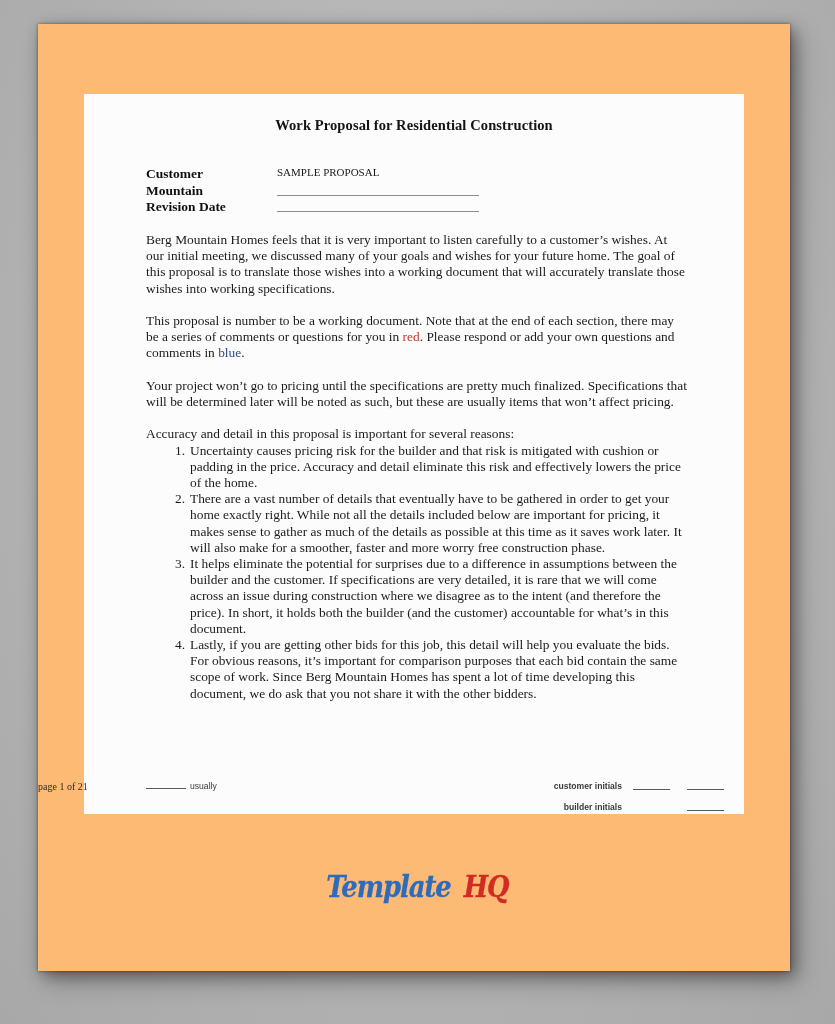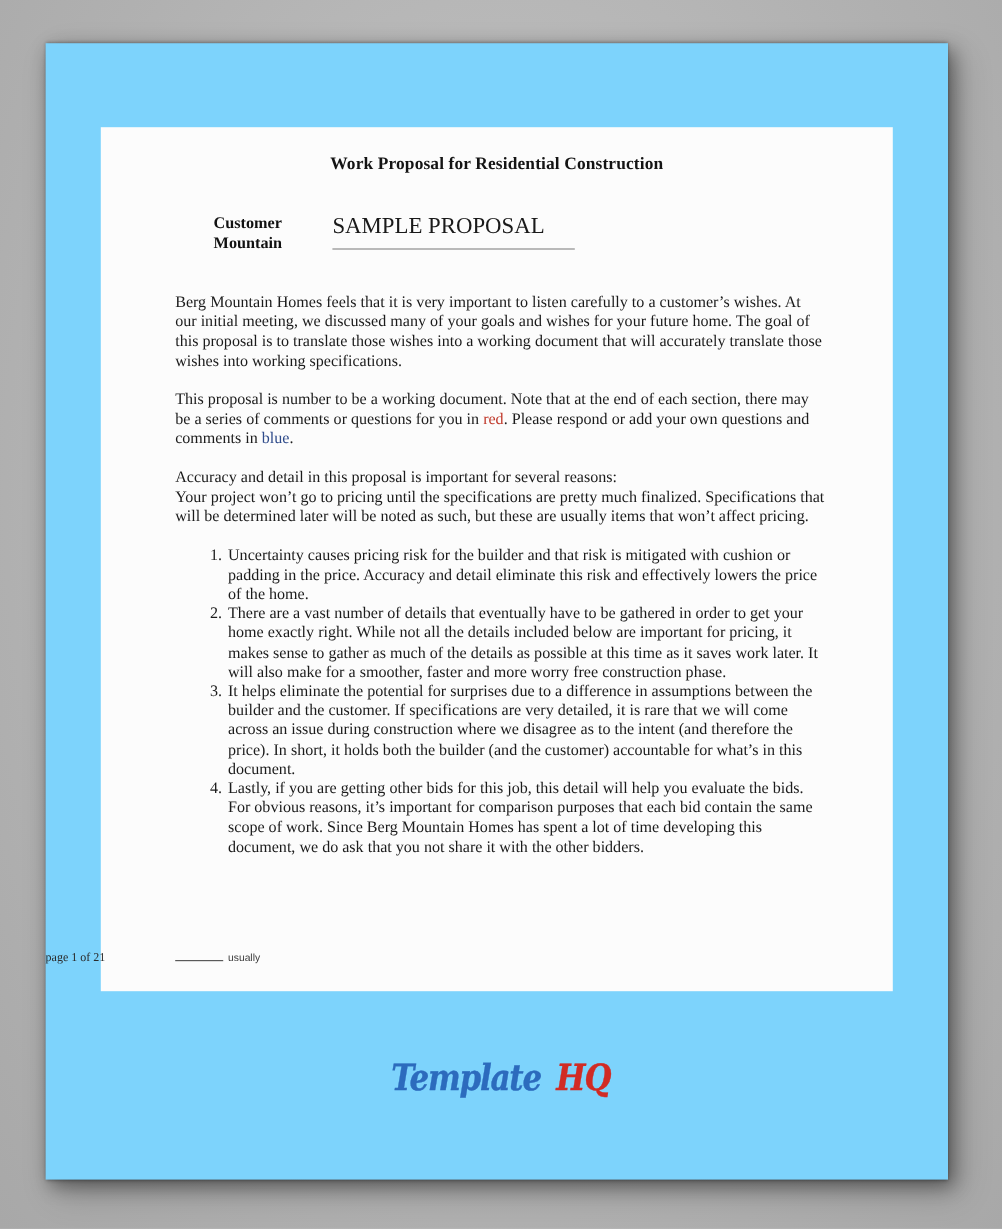--- a/index.html
+++ b/index.html
@@ -16,24 +16,24 @@
       radial-gradient(ellipse at 50% 40%, #c6c6c6 0%, #b0b0b0 70%, #a8a8a8 100%);
     font-family: "Liberation Serif", "DejaVu Serif", serif;
     overflow: hidden;
     position: relative;
   }
 
   
   #page-sheet {
     position: absolute;
     left: 38px;
-    top: 36px;
+    top: 24px;
     width: 752px;
     height: 947px;
-    background: #7dd3fc;
+    background: #fdba74;
     box-shadow:
       0 0 3px rgba(0,0,0,0.45),
       4px 5px 14px rgba(0,0,0,0.38),
       9px 11px 26px rgba(0,0,0,0.22);
   }
 
   
   #scan-band {
     position: absolute;
     left: 46px;
@@ -76,27 +76,26 @@
     height: 16.5px;
   }
   .field-label {
     position: absolute;
     left: 0;
     top: 0;
     font-size: 13.5px;
     font-weight: bold;
     color: #111;
     white-space: nowrap;
-    margin-left: 32px;
   }
   .field-value {
     position: absolute;
     left: 131px;
     top: 0;
-    font-size: 19px;
+    font-size: 11px;
     color: #1a1a1a;
     white-space: nowrap;
   }
   .field-rule {
     position: absolute;
     left: 131px;
     top: 12px;
     width: 202px;
     height: 0;
     border-top: 1px solid #8e8e8e;
@@ -248,32 +247,36 @@
       <div class="field-row">
         <span class="field-label">Customer</span>
         <span class="field-value">SAMPLE PROPOSAL</span>
       </div>
 
       <div class="field-row">
         <span class="field-label">Mountain</span>
         <span class="field-rule"></span>
       </div>
 
+      <div class="field-row">
+        <span class="field-label">Revision Date</span>
+        <span class="field-rule"></span>
+      </div>
 
     </div>
 
     <div id="body-copy">
 
       <p class="para">Berg Mountain Homes feels that it is very important to listen carefully to a customer’s wishes. At our initial meeting, we discussed many of your goals and wishes for your future home. The goal of this proposal is to translate those wishes into a working document that will accurately translate those wishes into working specifications.</p>
 
       <p class="para"><span>This proposal is number to be a working document. Note that at the end of each section, there may be a series of comments or questions for you in </span><span class="kw-red">red</span><span>. Please respond or add your own questions and comments in </span><span class="kw-blue">blue</span><span>.</span></p>
 
+      <p class="para">Your project won’t go to pricing until the specifications are pretty much finalized. Specifications that will be determined later will be noted as such, but these are usually items that won’t affect pricing.</p>
+
       <p class="para tight">Accuracy and detail in this proposal is important for several reasons:</p>
-
-      <p class="para">Your project won’t go to pricing until the specifications are pretty much finalized. Specifications that will be determined later will be noted as such, but these are usually items that won’t affect pricing.</p>
 
       <ol class="reasons">
         <li>
           <span class="li-num">1.</span>
           <span>Uncertainty causes pricing risk for the builder and that risk is mitigated with cushion or padding in the price. Accuracy and detail eliminate this risk and effectively lowers the price of the home.</span>
         </li>
         <li>
           <span class="li-num">2.</span>
           <span>There are a vast number of details that eventually have to be gathered in order to get your home exactly right. While not all the details included below are important for pricing, it makes sense to gather as much of the details as possible at this time as it saves work later. It will also make for a smoother, faster and more worry free construction phase.</span>
         </li>
@@ -288,18 +291,32 @@
       </ol>
 
     </div>
 
     <div id="page-footer">
 
       <div class="footer-left"><span class="footer-blank-inline"></span><span>usually</span></div>
 
       <div class="footer-center">page 1 of 21</div>
 
+      <div class="footer-right">
+
+        <div class="initials-row">
+          <span class="initials-label">customer initials</span>
+          <span class="initials-blank ib-a"></span>
+          <span class="initials-blank ib-b"></span>
+        </div>
+
+        <div class="initials-row">
+          <span class="initials-label">builder initials</span>
+          <span class="initials-blank ib-b"></span>
+        </div>
+
+      </div>
     </div>
 
     <div id="brand-logo"><span class="logo-text logo-a" style="color: rgb(44, 107, 189);">Template</span><span class="logo-text logo-b" style="color: rgb(209, 43, 36);">HQ</span></div>
 
   </div>
 </div>
 
 </body></html>

